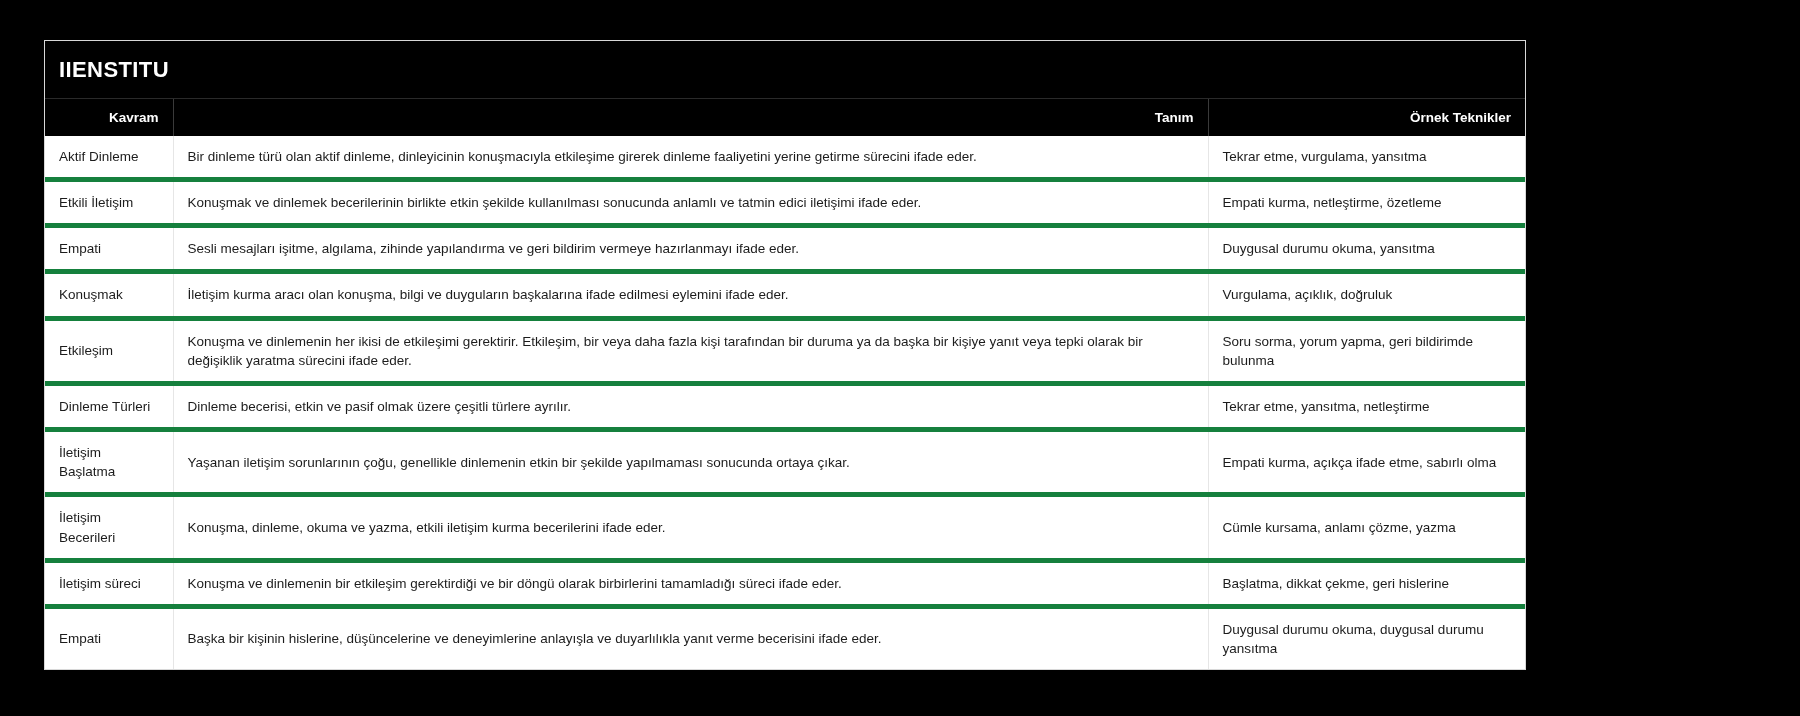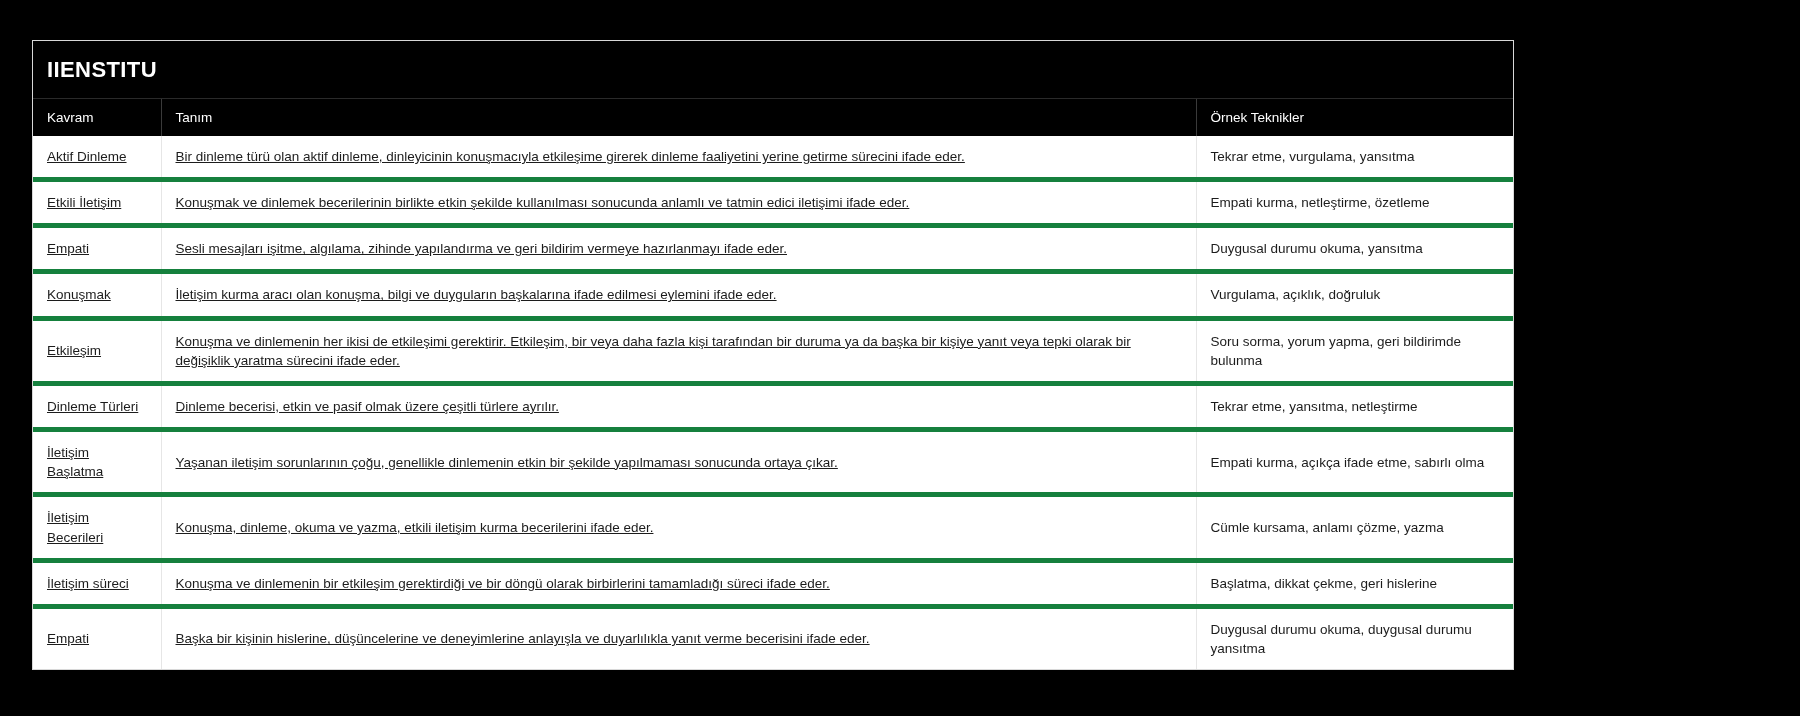--- a/index.html
+++ b/index.html
@@ -18,21 +18,21 @@
   .page {
     position: relative;
     width: 1800px;
     height: 716px;
     background: #000000;
     box-sizing: border-box;
   }
 
   .card {
     position: absolute;
-    left: 32px;
+    left: 44px;
     top: 40px;
     width: 1482px;
     background: #ffffff;
     border: 1px solid #d8d8d8;
     box-sizing: border-box;
   }
 
   .brand-bar {
     background: #000000;
     height: 58px;
@@ -53,22 +53,22 @@
   table.data-table {
     width: 100%;
     border-collapse: collapse;
     table-layout: fixed;
   }
 
   table.data-table thead th {
     background: #000000;
     color: #ffffff;
     font-size: 13.5px;
-    font-weight: normal;
-    text-align: left;
+    font-weight: bold;
+    text-align: right;
     padding: 11px 14px;
     vertical-align: middle;
     box-sizing: border-box;
     border-right: 1px solid #3a3a3a;
   }
   table.data-table thead th:last-child { border-right: none; }
 
   table.data-table tbody td {
     font-size: 13.5px;
     color: #1c1c1c;
@@ -76,22 +76,22 @@
     vertical-align: middle;
     line-height: 1.42;
     border-top: 5px solid #15803d;
     border-right: 1px solid #e6e6e6;
     background: #ffffff;
     box-sizing: border-box;
   }
   table.data-table tbody td:last-child { border-right: none; }
   table.data-table tbody tr:first-child td { border-top: none; }
 
-  td.col-concept { width: 128px; text-decoration: underline; }
-  td.col-definition { width: 1035px; text-decoration: underline; }
+  td.col-concept { width: 128px; }
+  td.col-definition { width: 1035px; }
   td.col-techniques { width: 317px; }
 
   th.col-concept { width: 128px; }
   th.col-definition { width: 1035px; }
   th.col-techniques { width: 317px; }
 </style>
 </head>
 <body>
 
 <div class="page">

